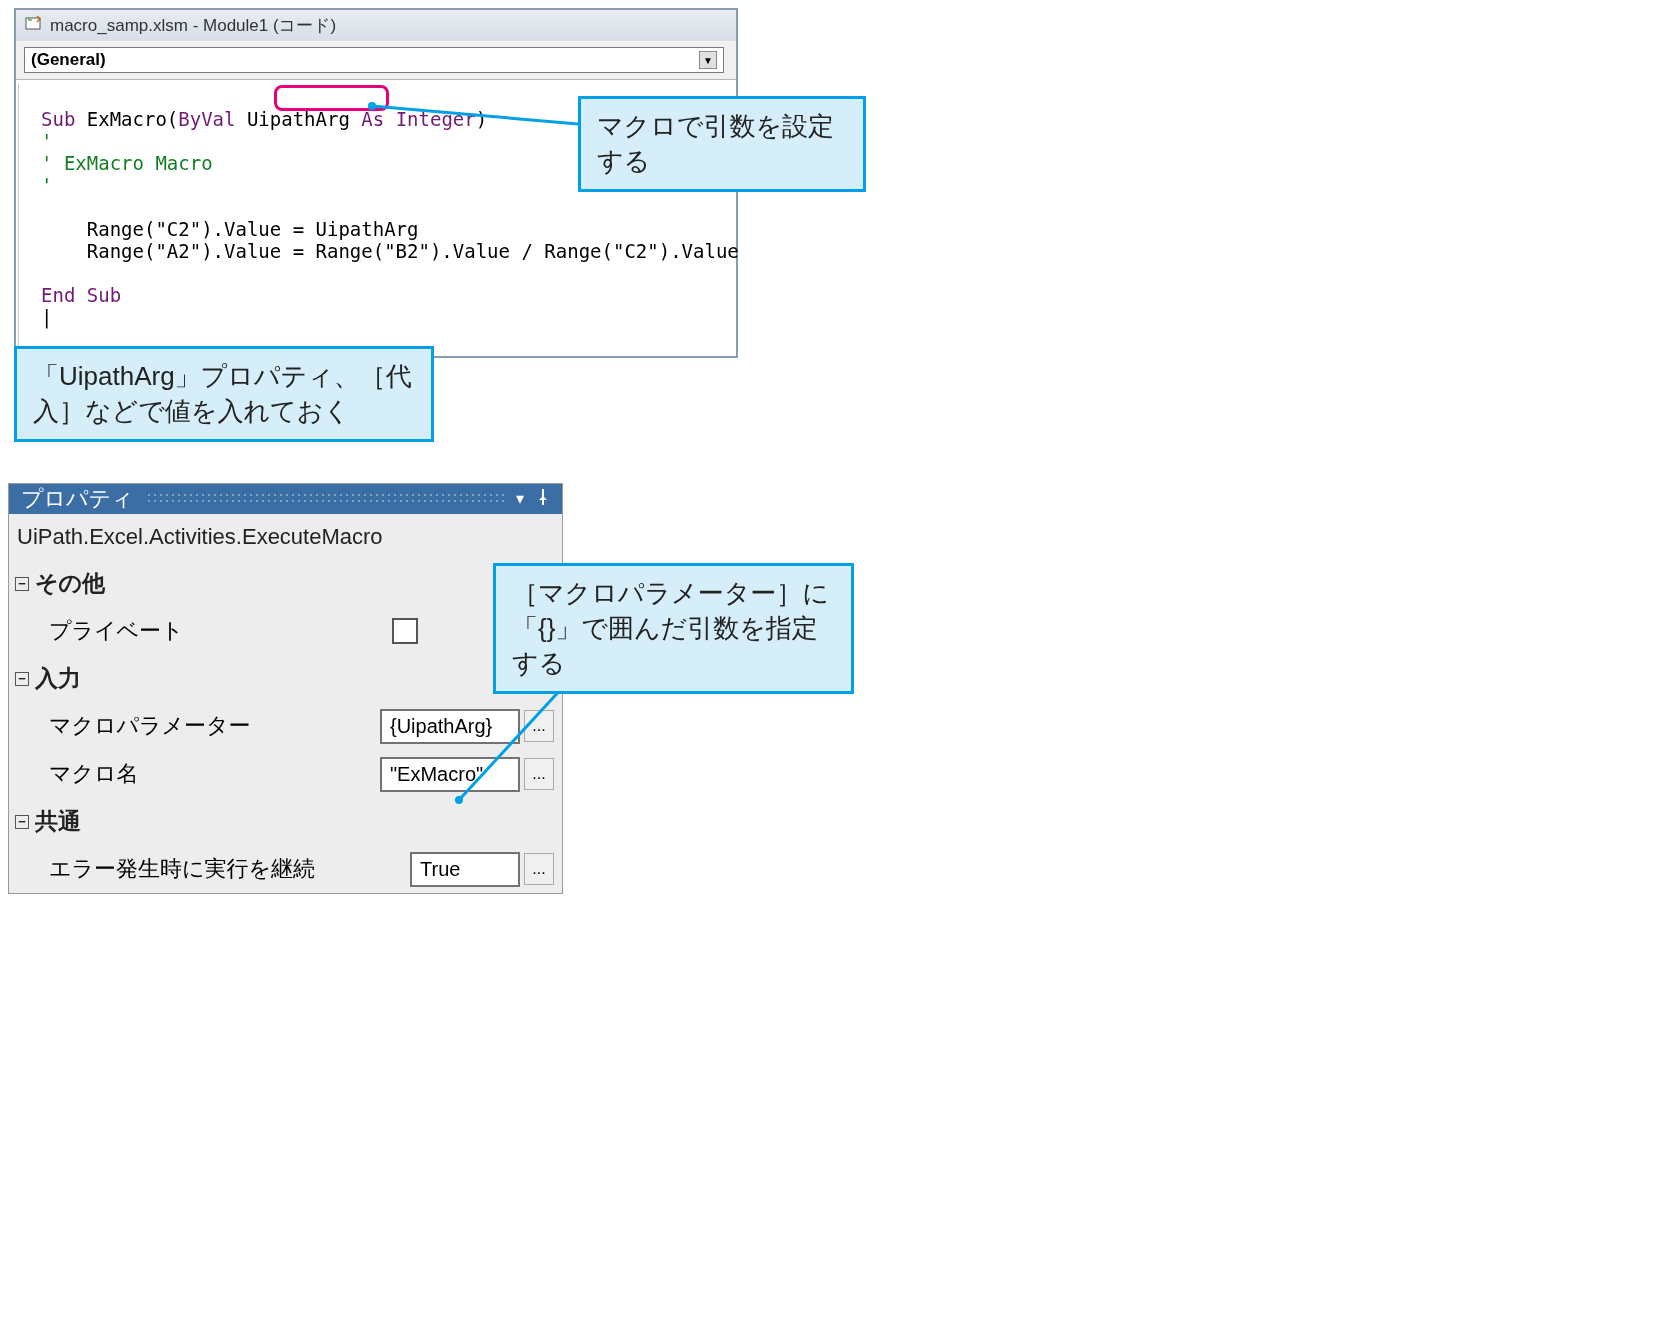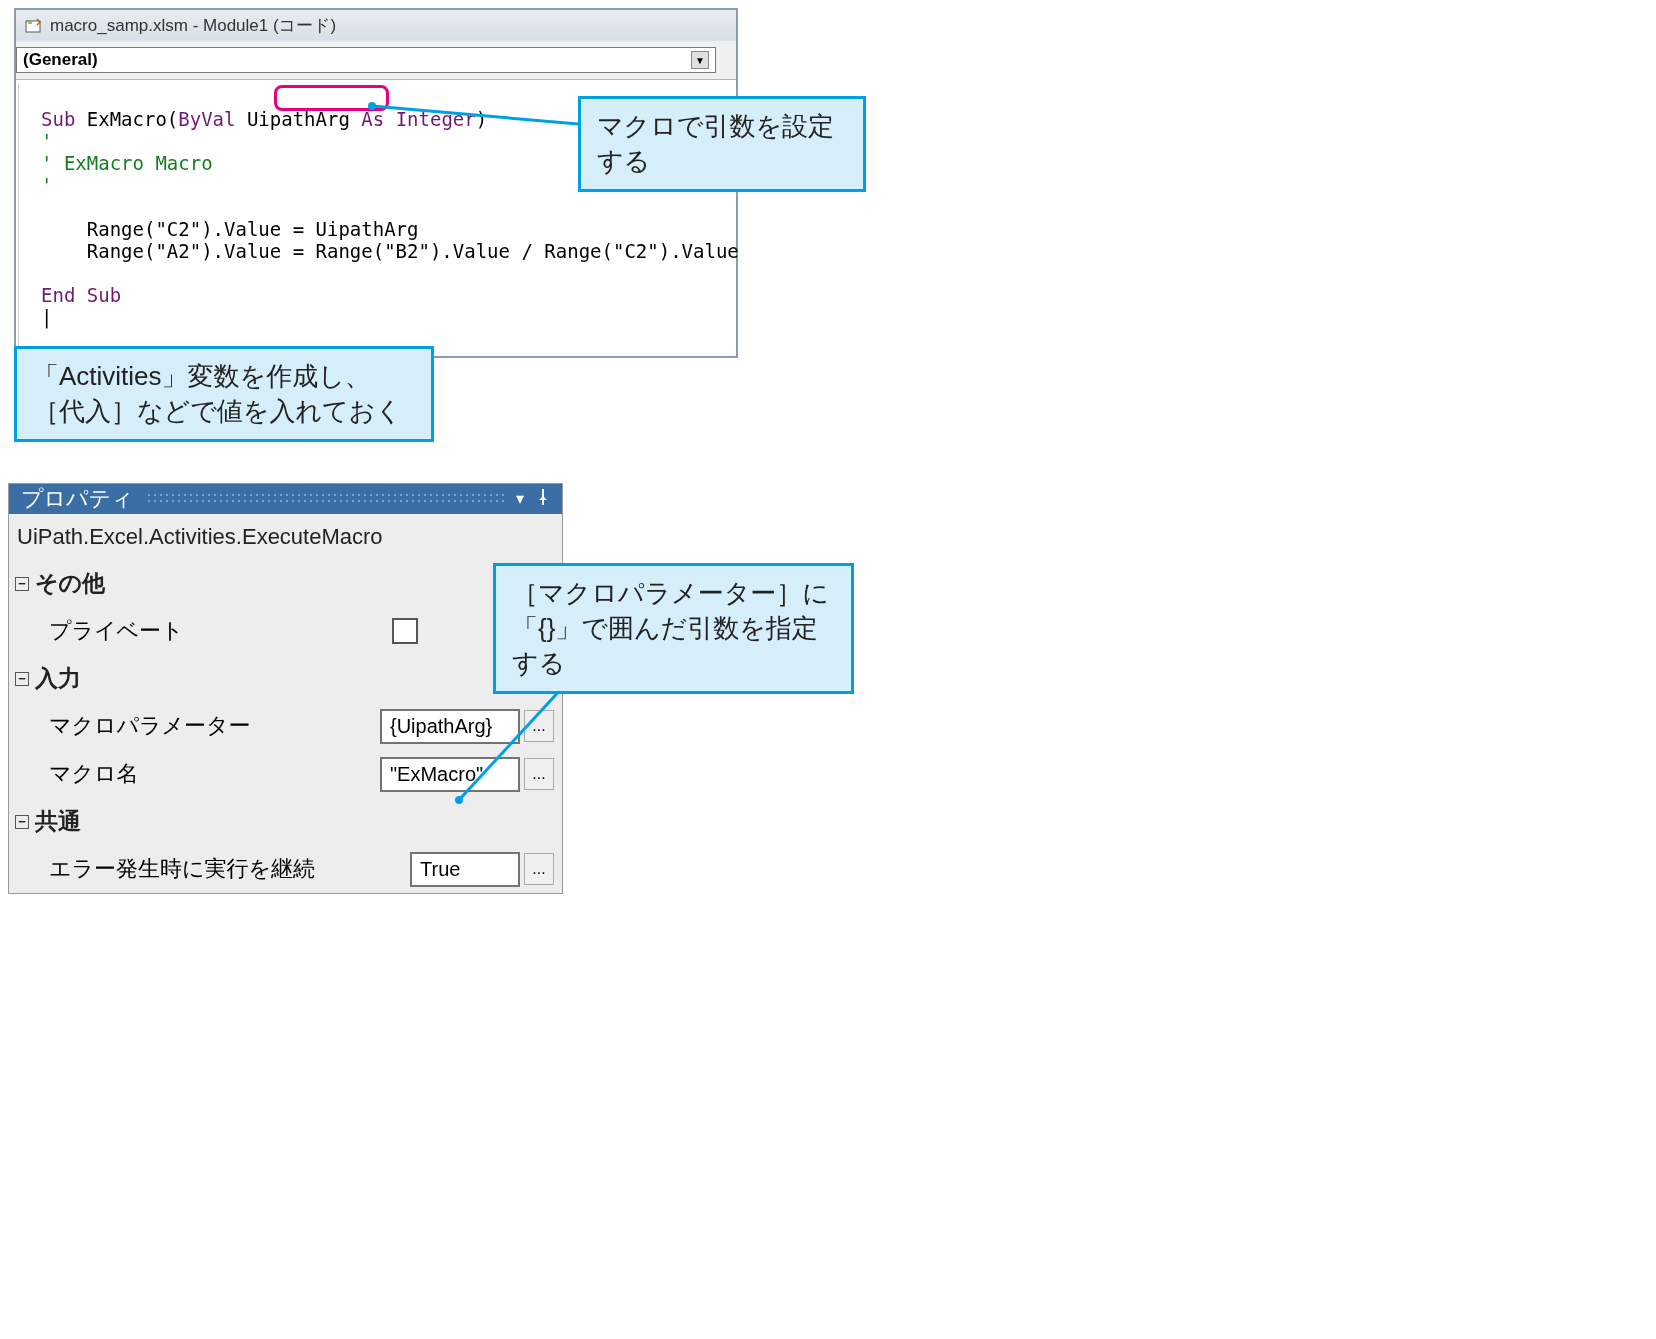--- a/index.html
+++ b/index.html
@@ -17,31 +17,30 @@
   top: 8px;
   left: 14px;
   width: 724px;
   border: 2px solid #8a9db0;
   background: #fff;
 }
 .vba-titlebar {
   background: linear-gradient(#e8ecf1, #d8dfe8);
   padding: 4px 8px;
   display: flex;
-  align-items: center;
   font-size: 17px;
   color: #333;
 }
 .vba-titlebar .icon-holder {
   margin-right: 6px;
   display: inline-flex;
 }
 .vba-dropdown-row {
   background: #f0f0f0;
-  padding: 6px 0;
+  padding: 6px 8px;
   border-bottom: 1px solid #b5b5b5;
 }
 .vba-dropdown {
   width: 700px;
   background: #fff;
   border: 1px solid #7a7a7a;
   padding: 2px 6px;
   font-size: 17px;
   font-weight: bold;
   display: flex;
@@ -262,21 +261,21 @@
 
 <svg class="connector" style="top:92px;left:368px;" width="214" height="40">
   <line x1="4" y1="14" x2="210" y2="32" stroke="#00a0e6" stroke-width="3"></line>
   <circle cx="4" cy="14" r="4" fill="#00a0e6"></circle>
 </svg>
 <div class="callout callout-1">
   <span>マクロで引数を設定する</span>
 </div>
 
 <div class="callout callout-2">
-  <span>「Activities」変数を作成し、［代入］などで値を入れておく</span>
+  <span>「UipathArg」プロパティ、［代入］などで値を入れておく</span>
 </div>
 
 <div class="props-panel">
   <div class="props-header">
     <span>プロパティ</span>
     <div class="dots"></div>
     <div class="hdr-icons">
       <span>▾</span>
       <span>
         <svg width="14" height="16" viewBox="0 0 14 16">

